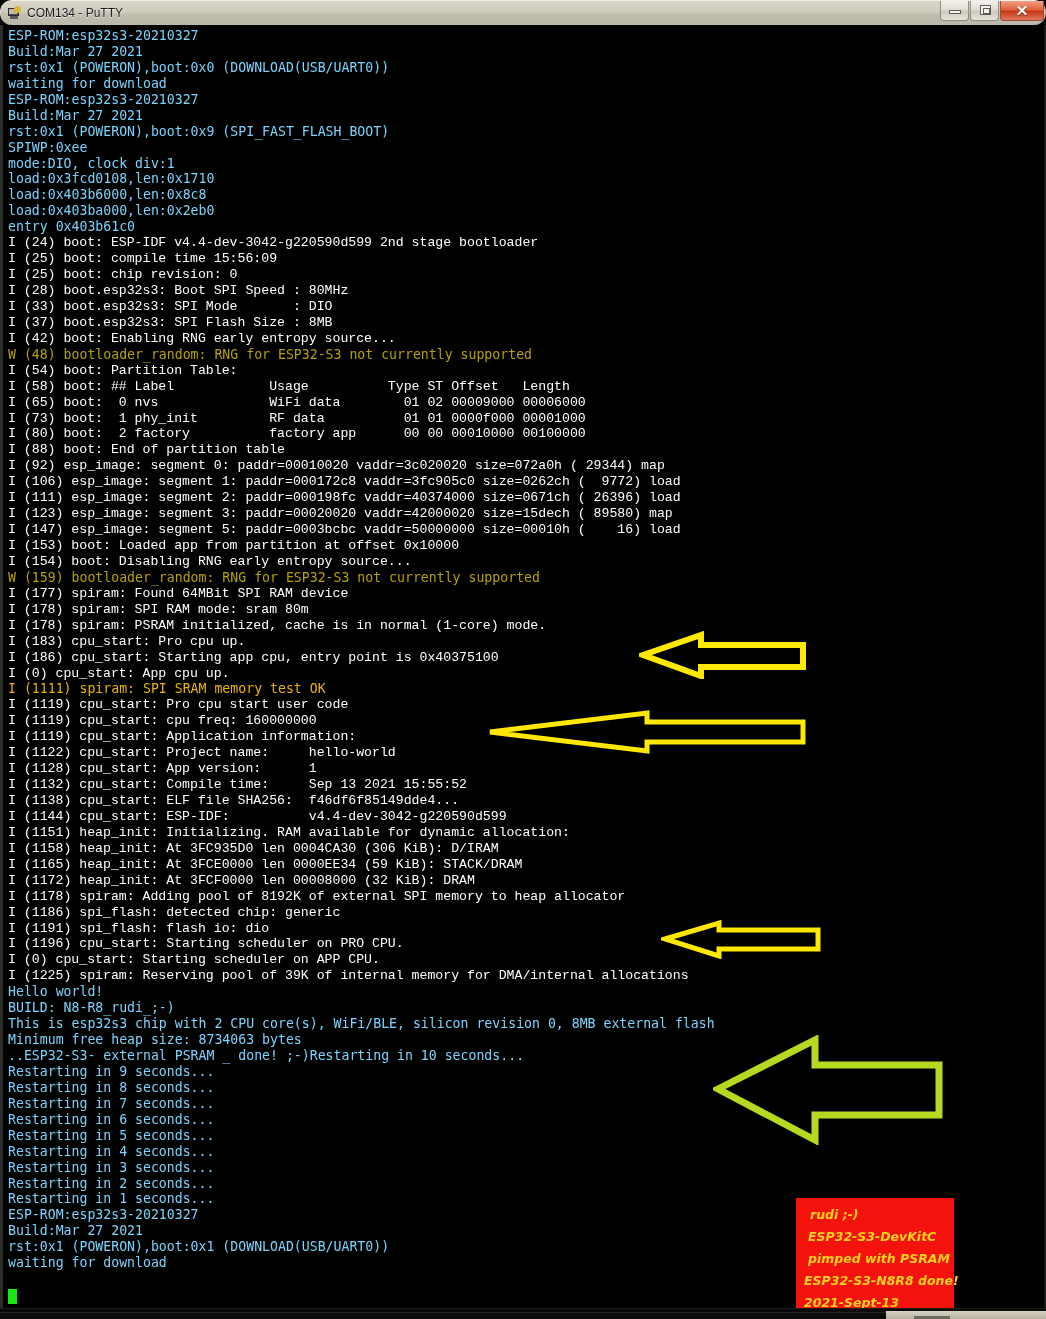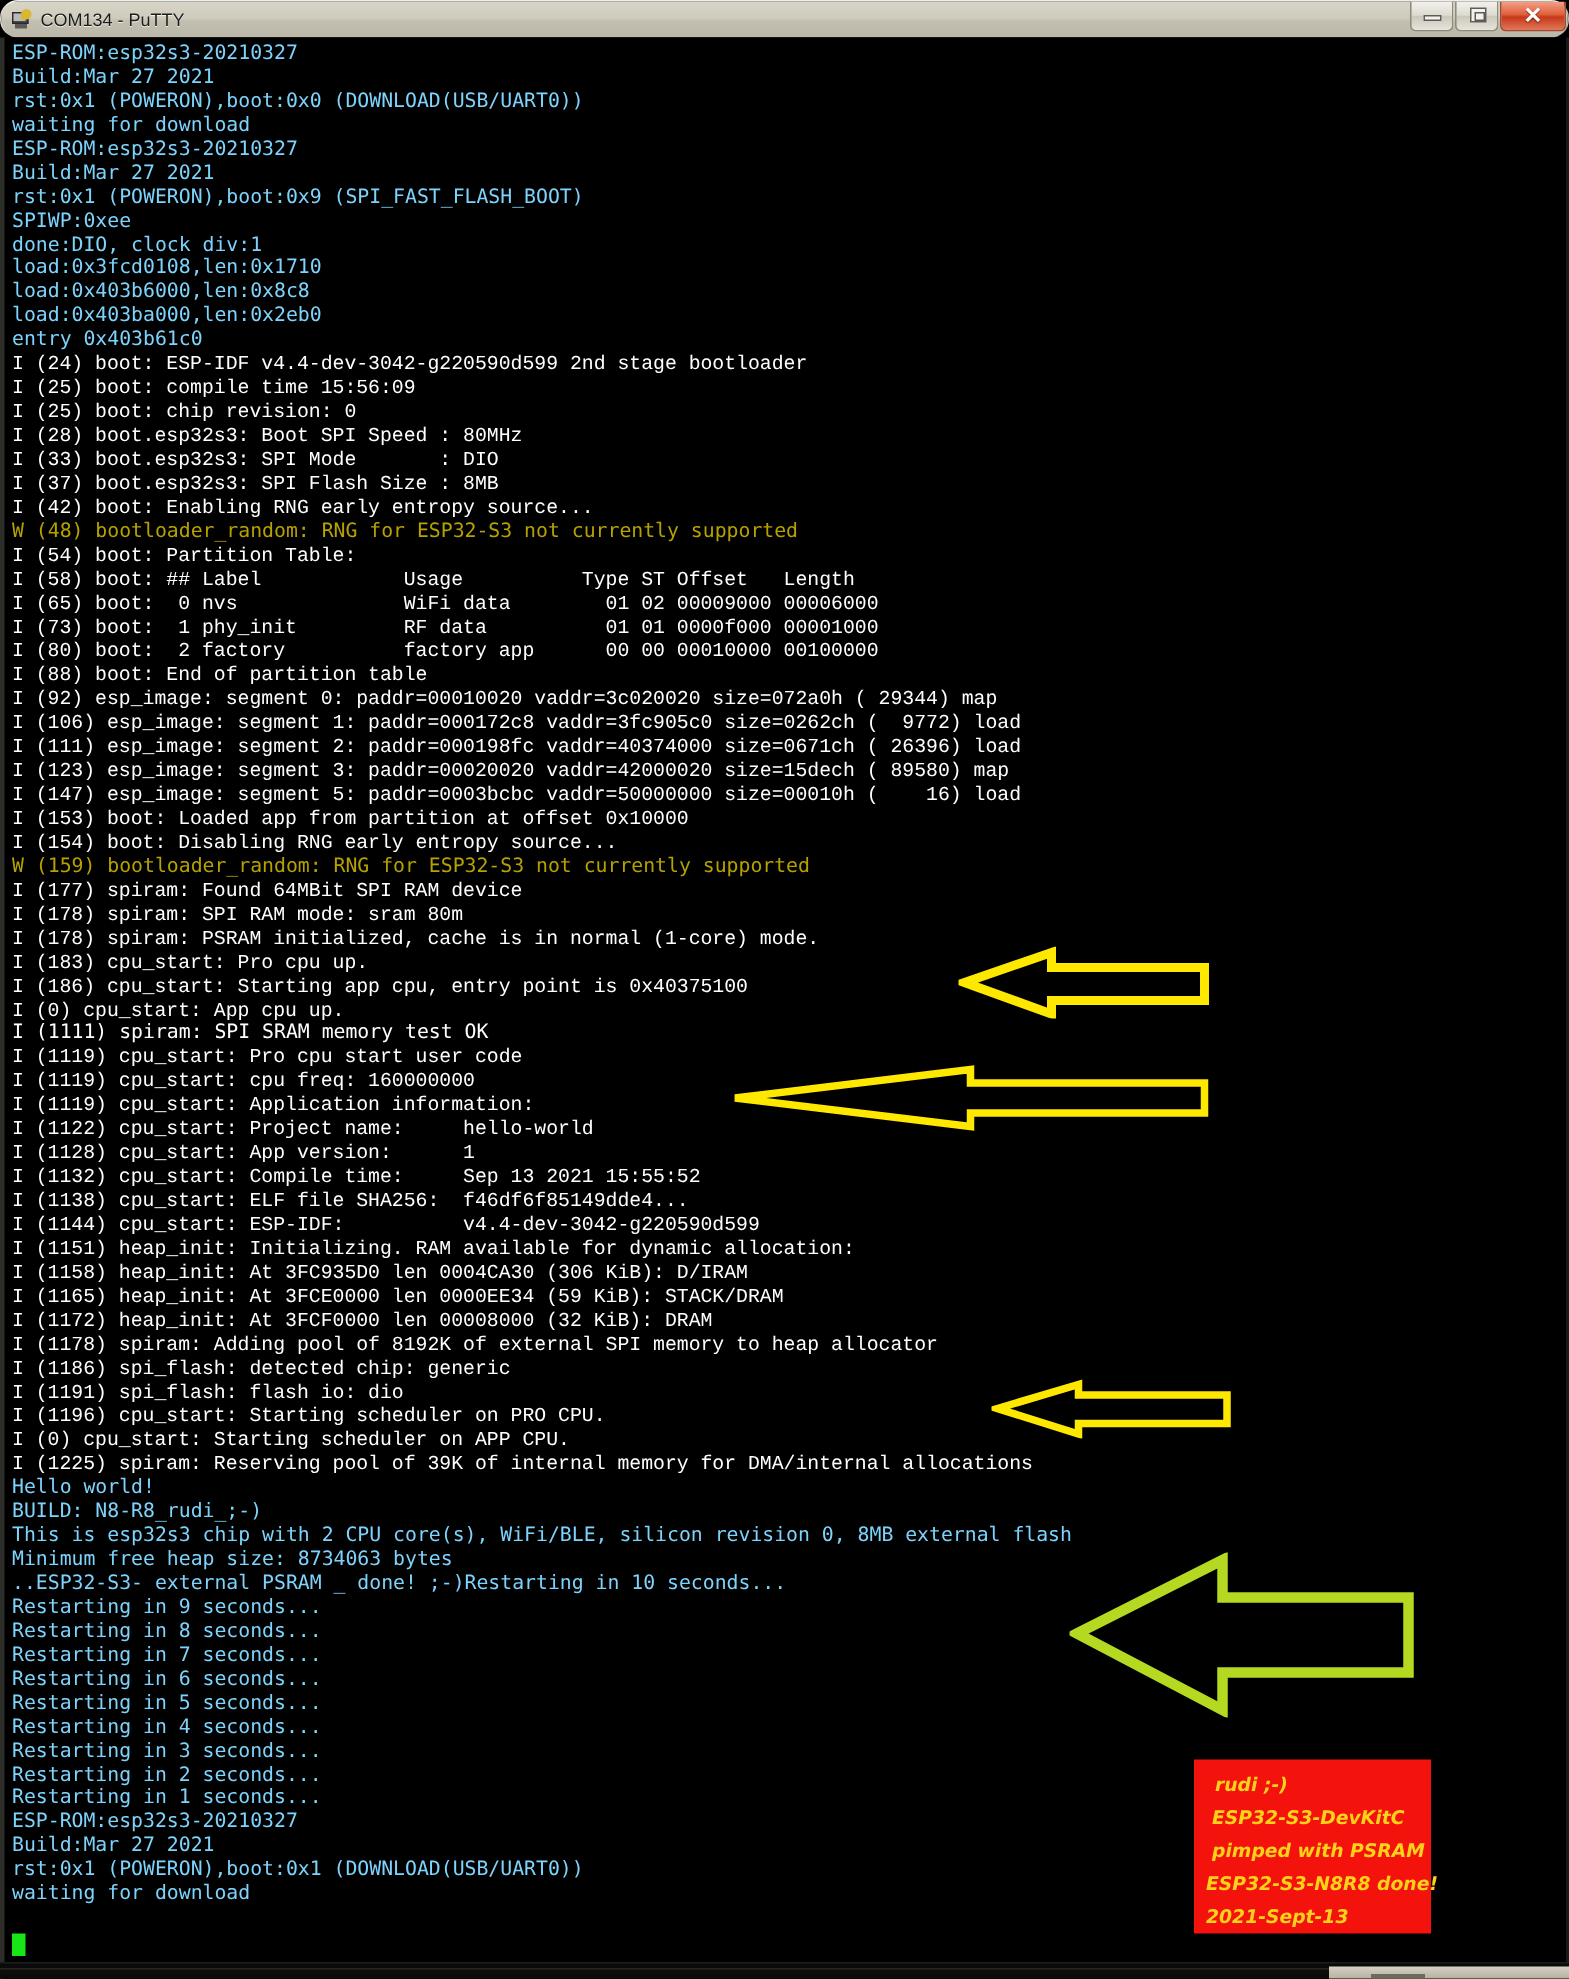--- a/index.html
+++ b/index.html
@@ -162,21 +162,21 @@
   .line {
     font-family: "DejaVu Sans Mono", "Liberation Mono", monospace;
     font-size: 13.2px;
     line-height: 15.95px;
     white-space: pre;
     letter-spacing: 0px;
     height: 15.95px;
   }
   .c-white  { color: #7dd3fc; }
   .c-green  { color: #ffffff; font-family: Liberation Mono, monospace; }
-  .c-bgreen { color: #ffffff; }
+  .c-bgreen { color: #eab308; }
   .c-yellow { color: #b5a100; }
 
   
   #cursor {
     position: absolute;
     left: 5px;
     width: 9px;
     height: 15px;
     background: #17e717;
   }
@@ -184,21 +184,21 @@
   
   .arrow {
     position: absolute;
     pointer-events: none;
   }
 
   
   #note {
     position: absolute;
     left: 793px;
-    top: 1148px;
+    top: 1173px;
     width: 158px;
     height: 116px;
     background: #f3120c;
     box-sizing: border-box;
     padding: 6px 17px 0 8px;
   }
   #note .note-line {
     font-family: "DejaVu Sans", "Liberation Sans", sans-serif;
     font-size: 12.5px;
     font-style: italic;
@@ -275,21 +275,21 @@
     <div id="term-inner">
 
       <div class="line c-white">ESP-ROM:esp32s3-20210327</div>
         <div class="line c-white">Build:Mar 27 2021</div>
         <div class="line c-white">rst:0x1 (POWERON),boot:0x0 (DOWNLOAD(USB/UART0))</div>
         <div class="line c-white">waiting for download</div>
         <div class="line c-white">ESP-ROM:esp32s3-20210327</div>
         <div class="line c-white">Build:Mar 27 2021</div>
         <div class="line c-white">rst:0x1 (POWERON),boot:0x9 (SPI_FAST_FLASH_BOOT)</div>
         <div class="line c-white">SPIWP:0xee</div>
-        <div class="line c-white">done:DIO, clock div:1</div>
+        <div class="line c-white">mode:DIO, clock div:1</div>
         <div class="line c-white">load:0x3fcd0108,len:0x1710</div>
         <div class="line c-white">load:0x403b6000,len:0x8c8</div>
         <div class="line c-white">load:0x403ba000,len:0x2eb0</div>
         <div class="line c-white">entry 0x403b61c0</div>
         <div class="line c-green">I (24) boot: ESP-IDF v4.4-dev-3042-g220590d599 2nd stage bootloader</div>
         <div class="line c-green">I (25) boot: compile time 15:56:09</div>
         <div class="line c-green">I (25) boot: chip revision: 0</div>
         <div class="line c-green">I (28) boot.esp32s3: Boot SPI Speed : 80MHz</div>
         <div class="line c-green">I (33) boot.esp32s3: SPI Mode       : DIO</div>
         <div class="line c-green">I (37) boot.esp32s3: SPI Flash Size : 8MB</div>

